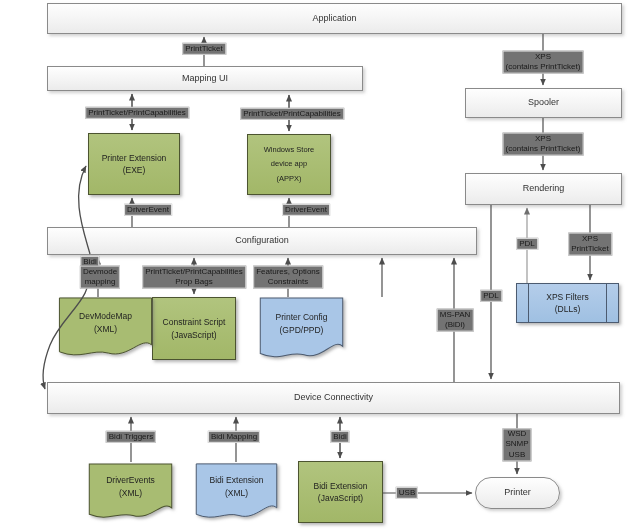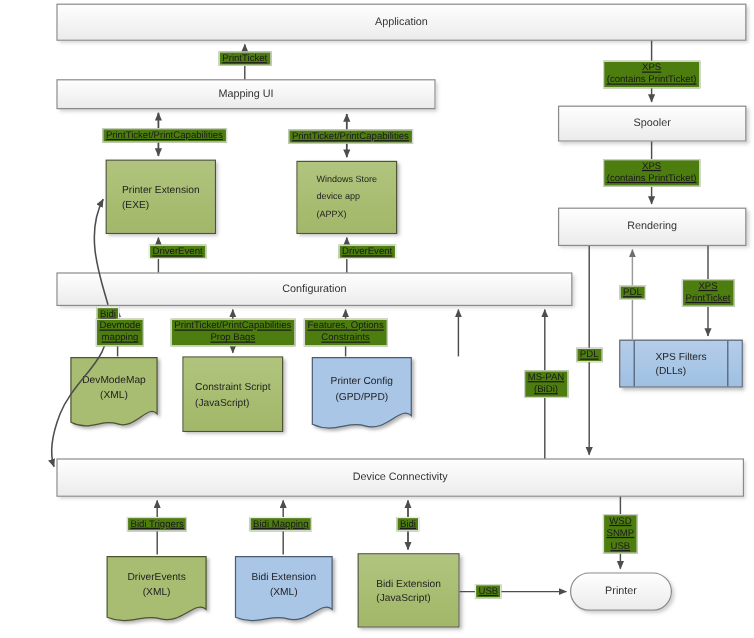--- a/index.html
+++ b/index.html
@@ -2,21 +2,21 @@
 <html><head>
 <meta charset="utf-8">
 <style>
   html,body{margin:0;padding:0;background:#ffffff;}
   .canvas{
     position:relative;width:628px;height:532px;background:#ffffff;
     font-family:"Liberation Sans", sans-serif;overflow:hidden;
   }
   .node{
     position:absolute;box-sizing:border-box;display:flex;align-items:center;justify-content:center;
-    color:#1f1f1f;z-index:1;
+    text-align:center;color:#1f1f1f;z-index:1;
   }
   .nl{white-space:pre-line;line-height:1.45;}
   .box-white{
     background:linear-gradient(180deg,#fefefe 0%,#f4f4f4 55%,#ebebeb 100%);
     border:1px solid #8a8a8a;box-shadow:2px 2px 3px rgba(120,120,120,.35);
     font-size:9px;color:#333333;
   }
   .box-green{
     background:linear-gradient(180deg,#b1c47e 0%,#a2b768 100%);
     border:1px solid #4c5430;box-shadow:2px 2px 3px rgba(110,110,110,.5);
@@ -31,23 +31,23 @@
   .smalltext .nl{font-size:7.5px;line-height:1.9;}
   .doc{position:absolute;z-index:1;}
   .doc svg{position:absolute;left:0;top:0;width:100%;height:100%;filter:drop-shadow(2px 2px 1.5px rgba(110,110,110,.5));}
   .doc .doclabel{
     position:absolute;left:0;right:0;top:0;bottom:12px;display:flex;align-items:center;justify-content:center;
     text-align:center;font-size:8.5px;color:#1f1f1f;
   }
   .sidebar-bar{position:absolute;top:0;bottom:0;width:1px;background:#4c5b70;}
   .overlay{position:absolute;left:0;top:0;z-index:2;pointer-events:none;}
   .clabel{
-    position:absolute;transform:translate(-50%,-50%);background:#4d7c0f;border:1px solid #dadada;
+    position:absolute;transform:translate(-50%,-50%);background:#737373;border:1px solid #dadada;
     padding:0 2px;font-size:8px;line-height:1.3;color:#1a1a1a;text-align:center;
-    white-space:pre-line;z-index:3;text-decoration:underline;
+    white-space:pre-line;z-index:3;
   }
   .clabel.nob{border-color:#ececec;}
 </style>
 </head>
 <body>
 
 <div class="canvas">
 
   <div class="node box-white" style="left:47px;top:3px;width:575px;height:31px">
     <div class="nl">Application</div>
@@ -89,21 +89,21 @@
 (JavaScript)</div>
   </div>
 
   <div class="node box-blue" style="left:516px;top:283px;width:103px;height:40px">
     <div class="sidebar-bar" style="left:11px"></div>
     <div class="sidebar-bar" style="right:11px"></div>
     <div class="nl">XPS Filters
 (DLLs)</div>
   </div>
 
-  <div class="doc" style="left:58px;top:297px;width:74px;height:63px">
+  <div class="doc" style="left:58px;top:297px;width:95px;height:63px">
     <svg viewBox="0 0 100 100" preserveAspectRatio="none">
       <path d="M1.5,1.5 L98.5,1.5 L98.5,76 C88,62 74,98 53,89 C36,82 24,100 1.5,87 Z" fill="#a8bc72" stroke="#4c5430" stroke-width="1" vector-effect="non-scaling-stroke"></path>
       </svg>
     <div class="doclabel nl">DevModeMap
 (XML)</div>
   </div>
   <div class="doc" style="left:259px;top:297px;width:85px;height:65px">
     <svg viewBox="0 0 100 100" preserveAspectRatio="none">
       <path d="M1.5,1.5 L98.5,1.5 L98.5,76 C88,62 74,98 53,89 C36,82 24,100 1.5,87 Z" fill="#a9c6e7" stroke="#4c5b70" stroke-width="1" vector-effect="non-scaling-stroke"></path>
       </svg>

